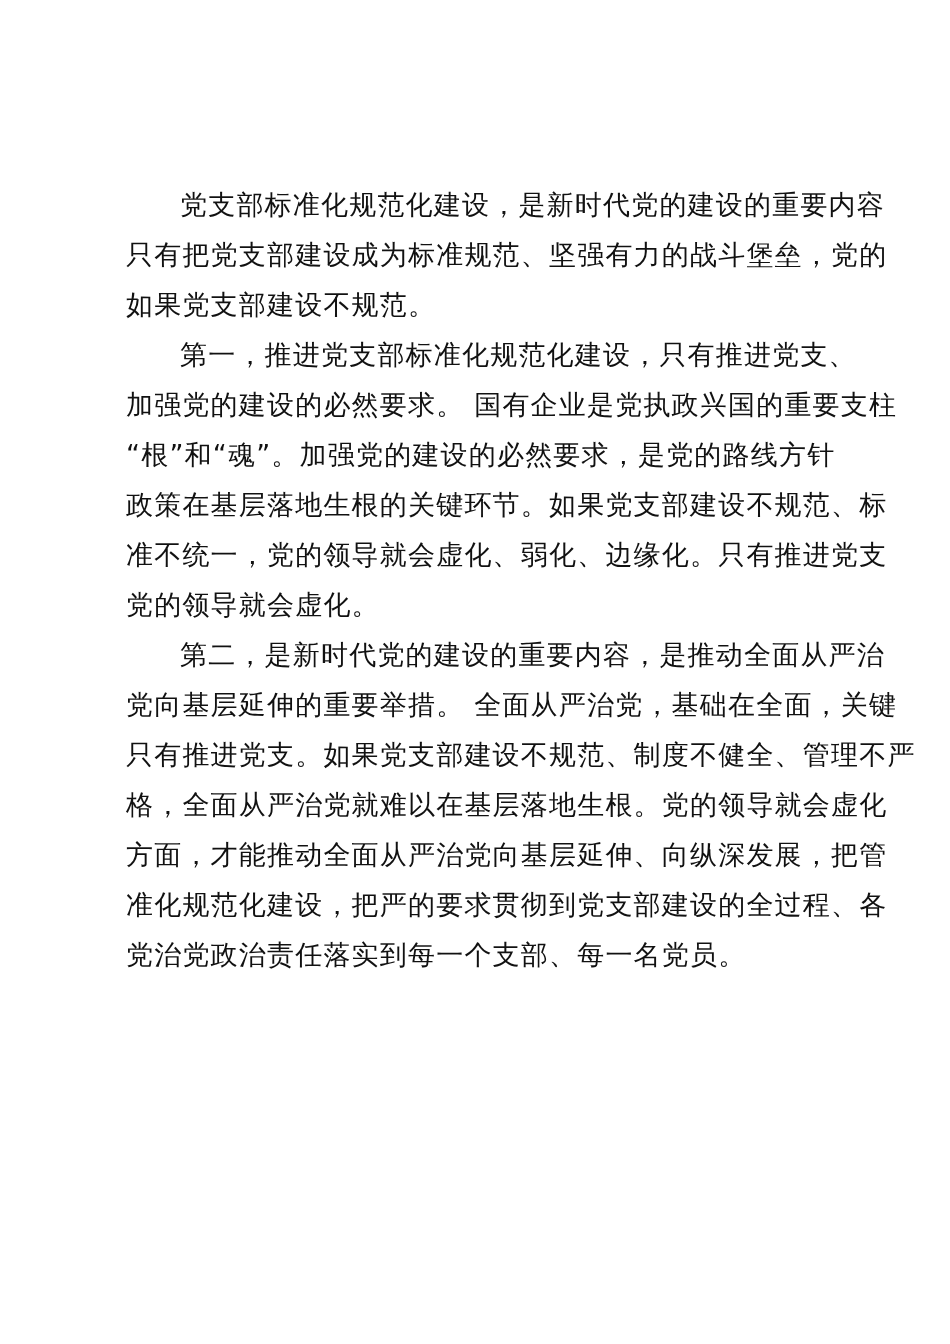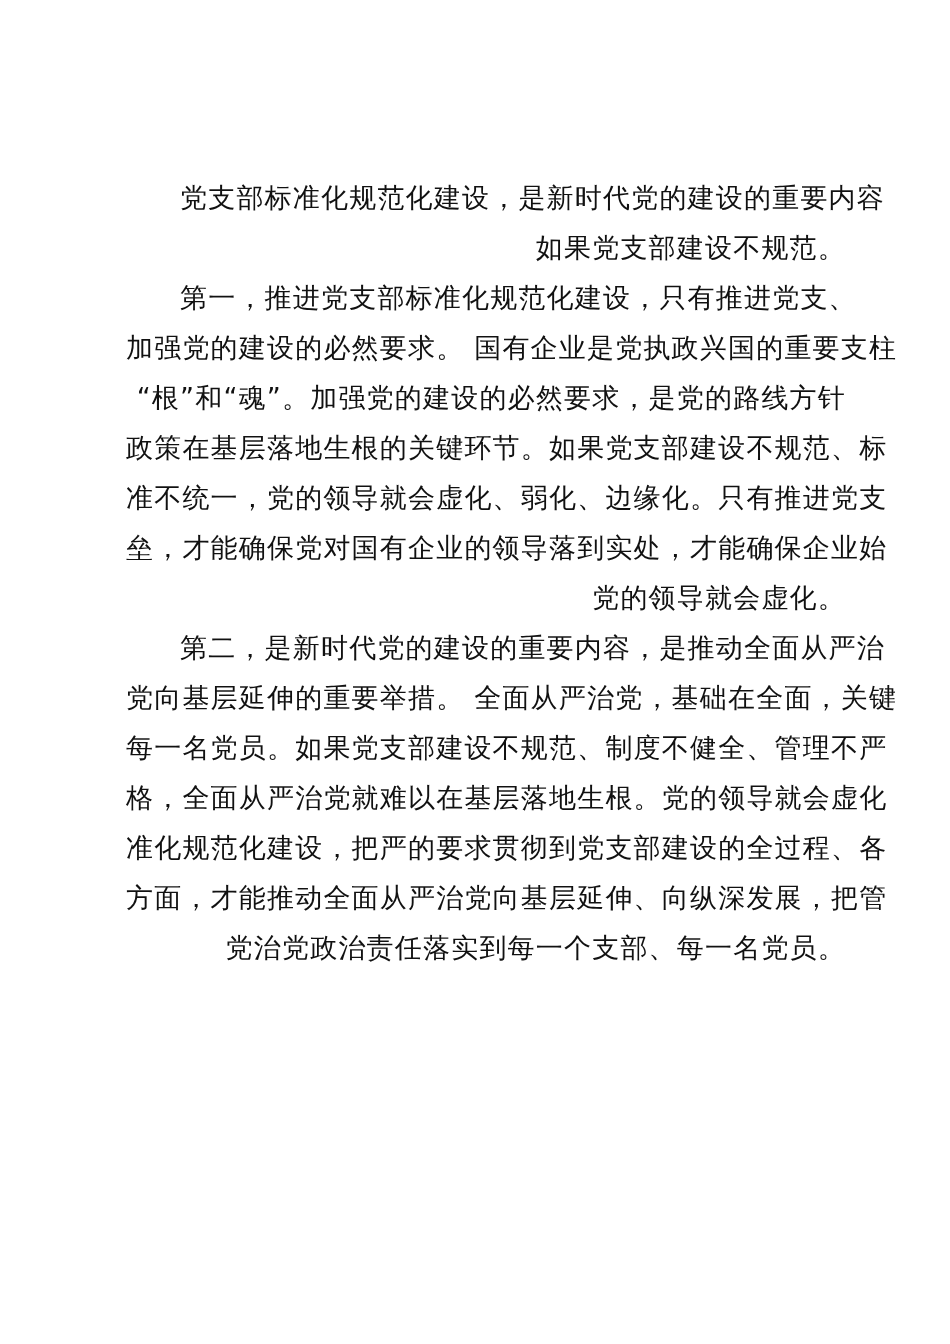--- a/index.html
+++ b/index.html
@@ -19,23 +19,22 @@
       position: absolute;
       left: 0;
       top: 0;
       width: 950px;
       height: 1344px;
       background: #ffffff;
     }
     .doc-body {
       position: absolute;
       left: 126px;
-      top: 173px;
+      top: 180px;
       width: 720px;
-      text-align: right;
     }
     .paragraph {
       margin: 0;
     }
     .line {
       display: block;
       height: 50px;
       line-height: 50px;
       font-size: 27px;
       letter-spacing: 1.2px;
@@ -47,37 +46,37 @@
     }
   </style>
 </head>
 <body>
 
 <div class="page">
   <div class="doc-body">
 
     <p class="paragraph">
       <span class="line indent">党支部标准化规范化建设，是新时代党的建设的重要内容</span>
+      <span class="line">只有把党支部建设成为标准规范、坚强有力的战斗堡垒，党的</span>
       <span class="line">如果党支部建设不规范。</span>
     </p>
 
     <p class="paragraph">
       <span class="line indent">第一，推进党支部标准化规范化建设，只有推进党支、</span>
       <span class="line">加强党的建设的必然要求。 国有企业是党执政兴国的重要支柱</span>
       <span class="line">“根”和“魂”。加强党的建设的必然要求，是党的路线方针</span>
       <span class="line">政策在基层落地生根的关键环节。如果党支部建设不规范、标</span>
       <span class="line">准不统一，党的领导就会虚化、弱化、边缘化。只有推进党支</span>
-      <span class="line">垒，才能确保党对国有企业的领导落到实处，才能确保企业始</span>
       <span class="line">党的领导就会虚化。</span>
     </p>
 
     <p class="paragraph">
       <span class="line indent">第二，是新时代党的建设的重要内容，是推动全面从严治</span>
       <span class="line">党向基层延伸的重要举措。 全面从严治党，基础在全面，关键</span>
-      <span class="line">每一名党员。如果党支部建设不规范、制度不健全、管理不严</span>
+      <span class="line">只有推进党支。如果党支部建设不规范、制度不健全、管理不严</span>
       <span class="line">格，全面从严治党就难以在基层落地生根。党的领导就会虚化</span>
+      <span class="line">方面，才能推动全面从严治党向基层延伸、向纵深发展，把管</span>
       <span class="line">准化规范化建设，把严的要求贯彻到党支部建设的全过程、各</span>
-      <span class="line">方面，才能推动全面从严治党向基层延伸、向纵深发展，把管</span>
       <span class="line">党治党政治责任落实到每一个支部、每一名党员。</span>
     </p>
 
   </div>
 </div>
 
 </body></html>

